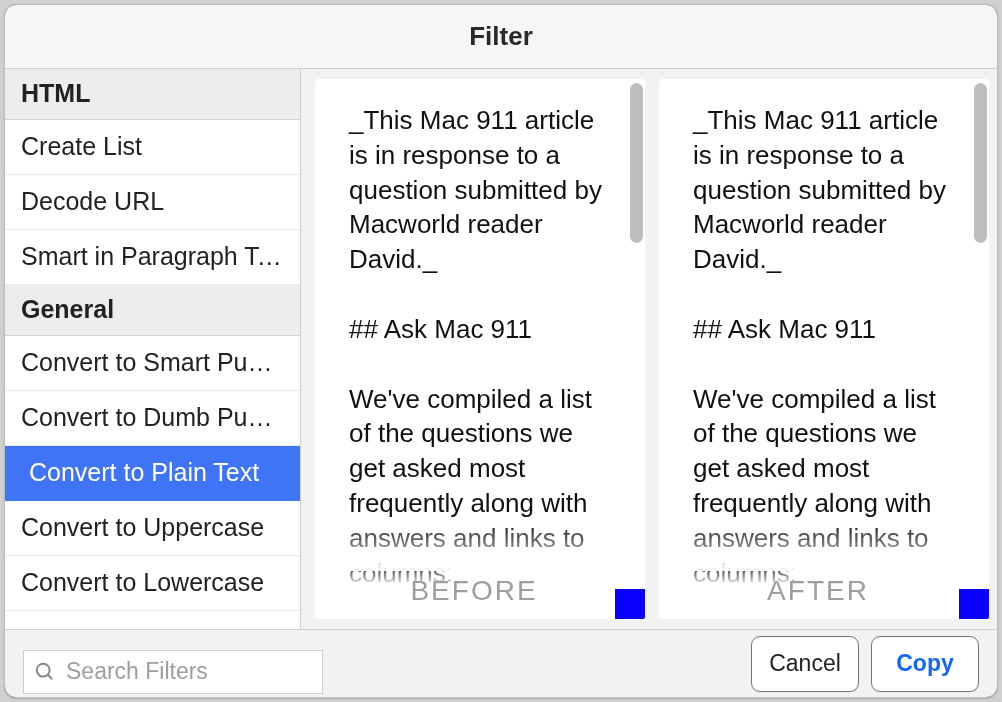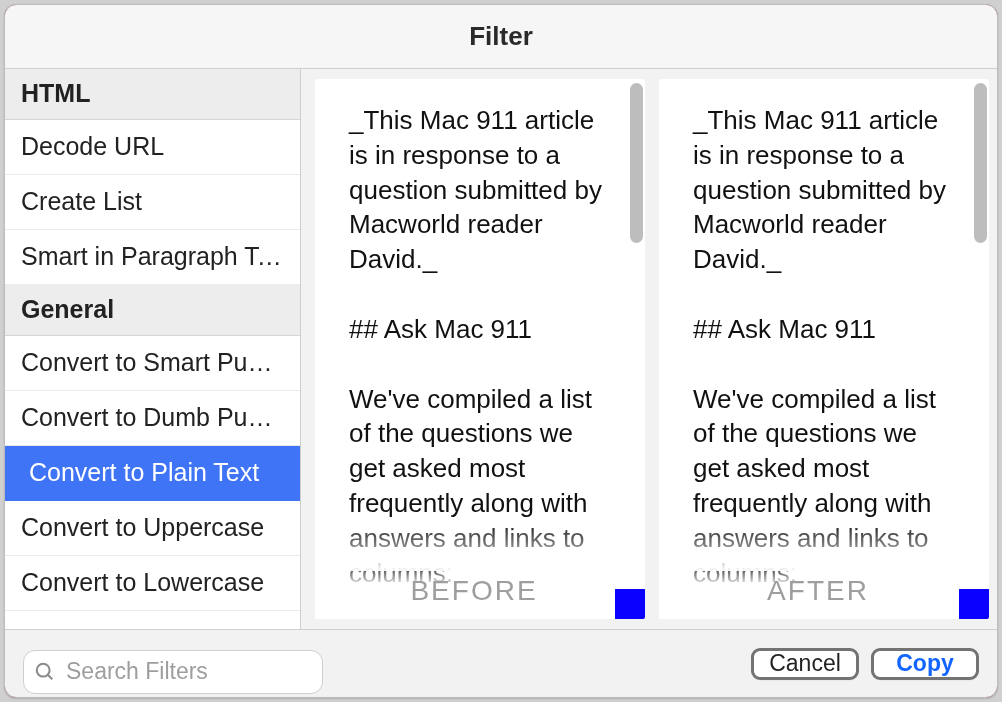--- a/index.html
+++ b/index.html
@@ -148,43 +148,43 @@
     display: flex;
     align-items: center;
     padding: 0 18px;
     gap: 12px;
   }
   .search-wrap {
     width: 300px;
     height: 44px;
     background: #fff;
     border: 1px solid #cfcfcf;
-    border-radius: 12px;
+    border-radius: 0;
     display: flex;
     align-items: center;
     padding: 0 10px;
     gap: 8px;
     margin-top: 16px;
   }
   .search-wrap svg { flex: 0 0 auto; }
   .search-input {
     border: none;
     outline: none;
     font-size: 23px;
     color: #555;
     width: 100%;
     background: transparent;
   }
   .search-input::placeholder { color: #9e9e9e; }
   .spacer { flex: 1; }
   .btn {
-    height: 32px;
+    height: 56px;
     min-width: 108px;
     background: #fff;
-    border: 3px solid #737373;
+    border: 1px solid #737373;
     border-radius: 9px;
     font-size: 23px;
     color: #222;
     padding: 0 3px;
     display: inline-flex;
     align-items: center;
     justify-content: center;
     box-shadow: 0 1px 0 rgba(0,0,0,0.03);
     cursor: default;
   }
@@ -204,24 +204,24 @@
   </div>
 
   <div class="content">
 
     <div class="sidebar">
 
       <div class="sidebar-section-header">
         <span>HTML</span>
       </div>
       <div class="sidebar-item">
+        <span>Create List</span>
+      </div>
+      <div class="sidebar-item">
         <span>Decode URL</span>
-      </div>
-      <div class="sidebar-item">
-        <span>Create List</span>
       </div>
       <div class="sidebar-item">
         <span>Smart in Paragraph Tags</span>
       </div>
 
       <div class="sidebar-section-header">
         <span>General</span>
       </div>
       <div class="sidebar-item">
         <span>Convert to Smart Punctuation</span>

